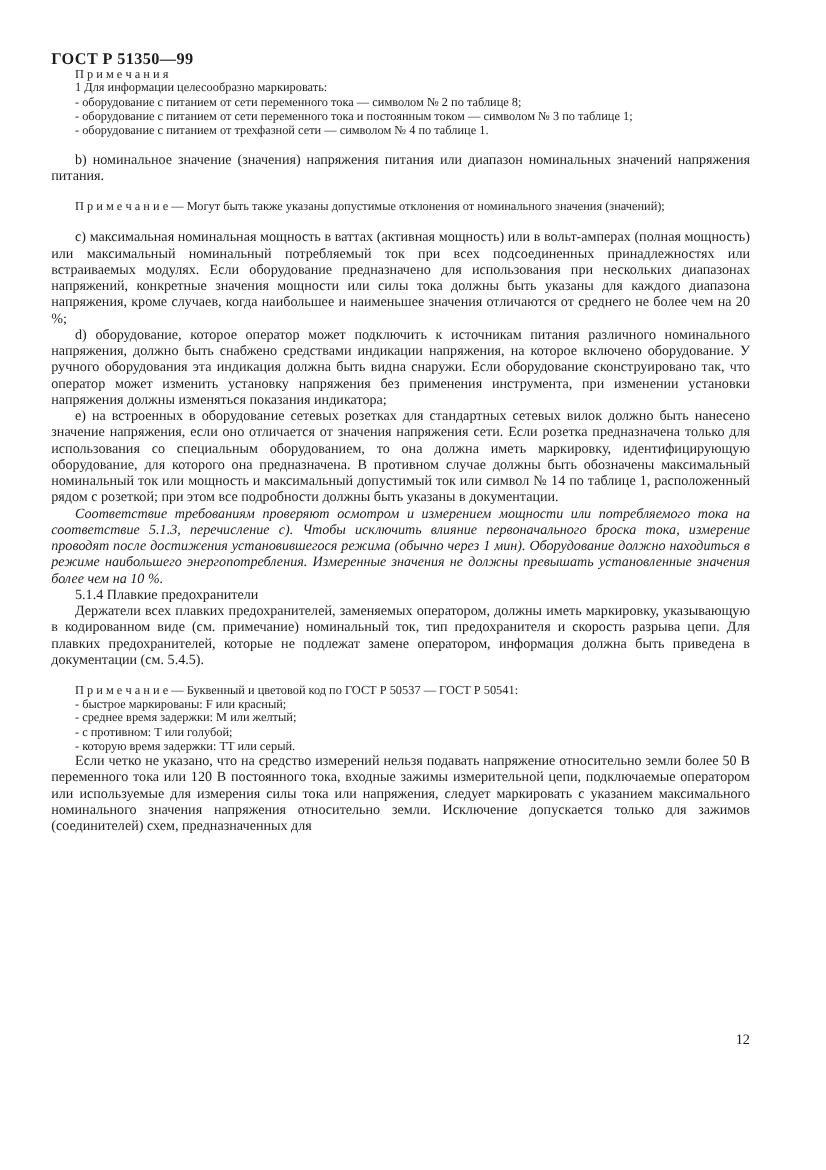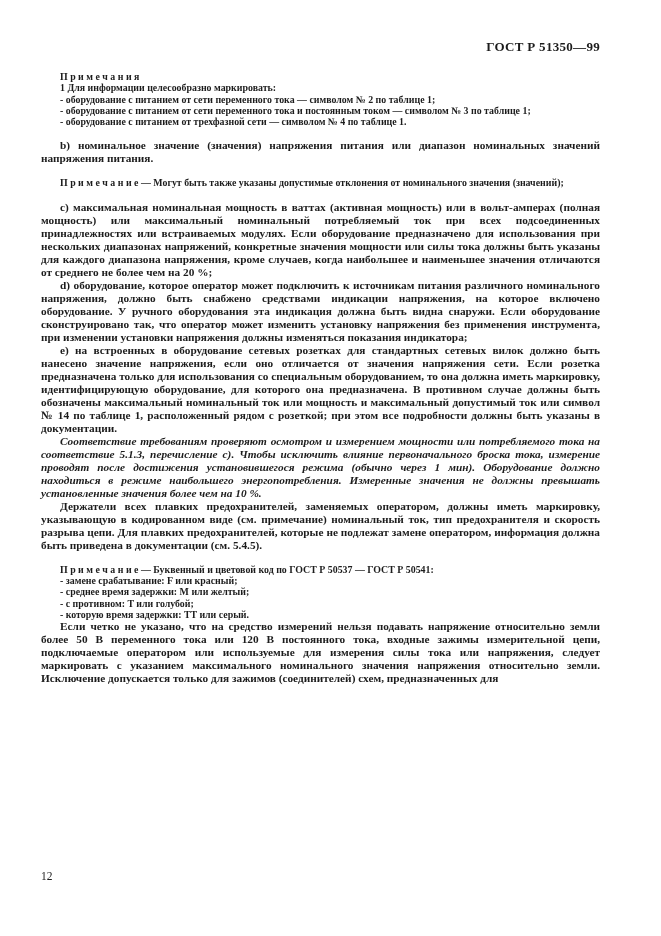--- a/index.html
+++ b/index.html
@@ -15,85 +15,85 @@
     color: #1c1c1c;
     overflow: hidden;
   }
   .page {
     position: absolute;
     left: 41px;
     top: 40px;
     width: 559px;
   }
   .doc-header {
-    text-align: right;
+    text-align: left;
     font-weight: 700;
     font-size: 13px;
     letter-spacing: 0.3px;
     line-height: 14px;
   }
   .content {
-    margin-top: 17px;
-    font-weight: bold;
   }
   p { margin: 0; }
   .body-text {
     font-size: 11.3px;
     line-height: 13px;
     text-align: justify;
   }
   .small-text {
     font-size: 9.9px;
     line-height: 11.3px;
     text-align: justify;
   }
   .indent { text-indent: 19px; }
   .italic { font-style: italic; }
   .sp   { margin-top: 12px; }   
   .page-number {
     position: absolute;
     left: 41px;
-    top: 870px;
+    top: 826px;
     width: 559px;
+    text-align: right;
     font-size: 11.5px;
     line-height: 13px;
   }
 </style>
 </head>
 <body>
 
 <div class="page">
 
   <div class="doc-header">ГОСТ Р 51350—99</div>
 
   <div class="content">
 
     <div>
       <p class="small-text indent">П р и м е ч а н и я</p>
       <p class="small-text indent">1 Для информации целесообразно маркировать:</p>
-      <p class="small-text indent">- оборудование с питанием от сети переменного тока — символом № 2  по таблице 1;</p>
+      <p class="small-text indent">- оборудование с питанием от сети переменного тока — символом № 2  по таблице 8;</p>
       <p class="small-text indent">- оборудование с питанием от сети переменного тока и постоянным током — символом № 3  по таблице 1;</p>
       <p class="small-text indent">- оборудование с питанием от трехфазной сети — символом № 4  по таблице 1.</p>
     </div>
 
     <p class="body-text indent sp">b) номинальное значение (значения) напряжения питания или диапазон номинальных значений напряжения питания.</p>
 
     <p class="small-text indent sp">П р и м е ч а н и е — Могут быть также указаны допустимые отклонения от номинального значения (значений);</p>
 
     <p class="body-text indent sp">c) максимальная номинальная мощность в ваттах (активная мощность) или в вольт-амперах (полная мощность) или максимальный номинальный потребляемый ток при всех подсоединенных принадлежностях или встраиваемых модулях. Если оборудование предназначено для использования при нескольких диапазонах напряжений, конкретные значения мощности или силы тока должны быть указаны для каждого диапазона напряжения, кроме случаев, когда наибольшее и наименьшее значения отличаются от среднего не более чем на 20  %;</p>
     <p class="body-text indent">d) оборудование, которое оператор может подключить к источникам питания различного номинального напряжения, должно быть снабжено средствами индикации напряжения, на которое включено оборудование. У ручного оборудования эта индикация должна быть видна снаружи. Если оборудование сконструировано так, что оператор может изменить установку напряжения без применения инструмента, при изменении установки напряжения должны изменяться показания индикатора;</p>
     <p class="body-text indent">e) на встроенных в оборудование сетевых розетках для стандартных сетевых вилок должно быть нанесено значение напряжения, если оно отличается от значения напряжения сети. Если розетка предназначена только для использования со специальным оборудованием, то она должна иметь маркировку, идентифицирующую оборудование, для которого она предназначена. В противном случае должны быть обозначены максимальный номинальный ток или мощность и максимальный допустимый ток или символ № 14  по таблице 1, расположенный рядом с розеткой; при этом все подробности должны быть указаны в документации.</p>
 
     <p class="body-text indent italic">Соответствие требованиям проверяют осмотром и измерением мощности или потребляемого тока на соответствие 5.1.3, перечисление c). Чтобы исключить влияние первоначального броска тока, измерение проводят после достижения установившегося режима (обычно через 1 мин). Оборудование должно находиться в режиме наибольшего энергопотребления. Измеренные значения не должны превышать установленные значения более чем на 10 %.</p>
 
+    <p class="body-text indent">5.1.4 Плавкие предохранители</p>
     <p class="body-text indent">Держатели всех плавких предохранителей, заменяемых оператором, должны иметь маркировку, указывающую в кодированном виде (см. примечание) номинальный ток, тип предохранителя и скорость разрыва цепи. Для плавких предохранителей, которые не подлежат замене оператором, информация должна быть приведена в документации (см. 5.4.5).</p>
 
     <div class="sp">
       <p class="small-text indent">П р и м е ч а н и е — Буквенный и цветовой код по ГОСТ  Р 50537 — ГОСТ  Р 50541:</p>
-      <p class="small-text indent">- замене срабатывание: F или красный;</p>
+      <p class="small-text indent">- быстрое маркированы: F или красный;</p>
       <p class="small-text indent">- среднее время задержки: M или желтый;</p>
       <p class="small-text indent">- с противном: T или голубой;</p>
       <p class="small-text indent">- которую время задержки: TT или серый.</p>
     </div>
 
 
     <p class="body-text indent">Если четко не указано, что на средство измерений нельзя подавать напряжение относительно земли более 50  В переменного тока или 120  В постоянного тока, входные зажимы измерительной цепи, подключаемые оператором или используемые для измерения силы тока или напряжения, следует маркировать с указанием максимального номинального значения напряжения относительно земли. Исключение допускается только для зажимов (соединителей) схем, предназначенных для</p>
 
   </div>
 </div>

